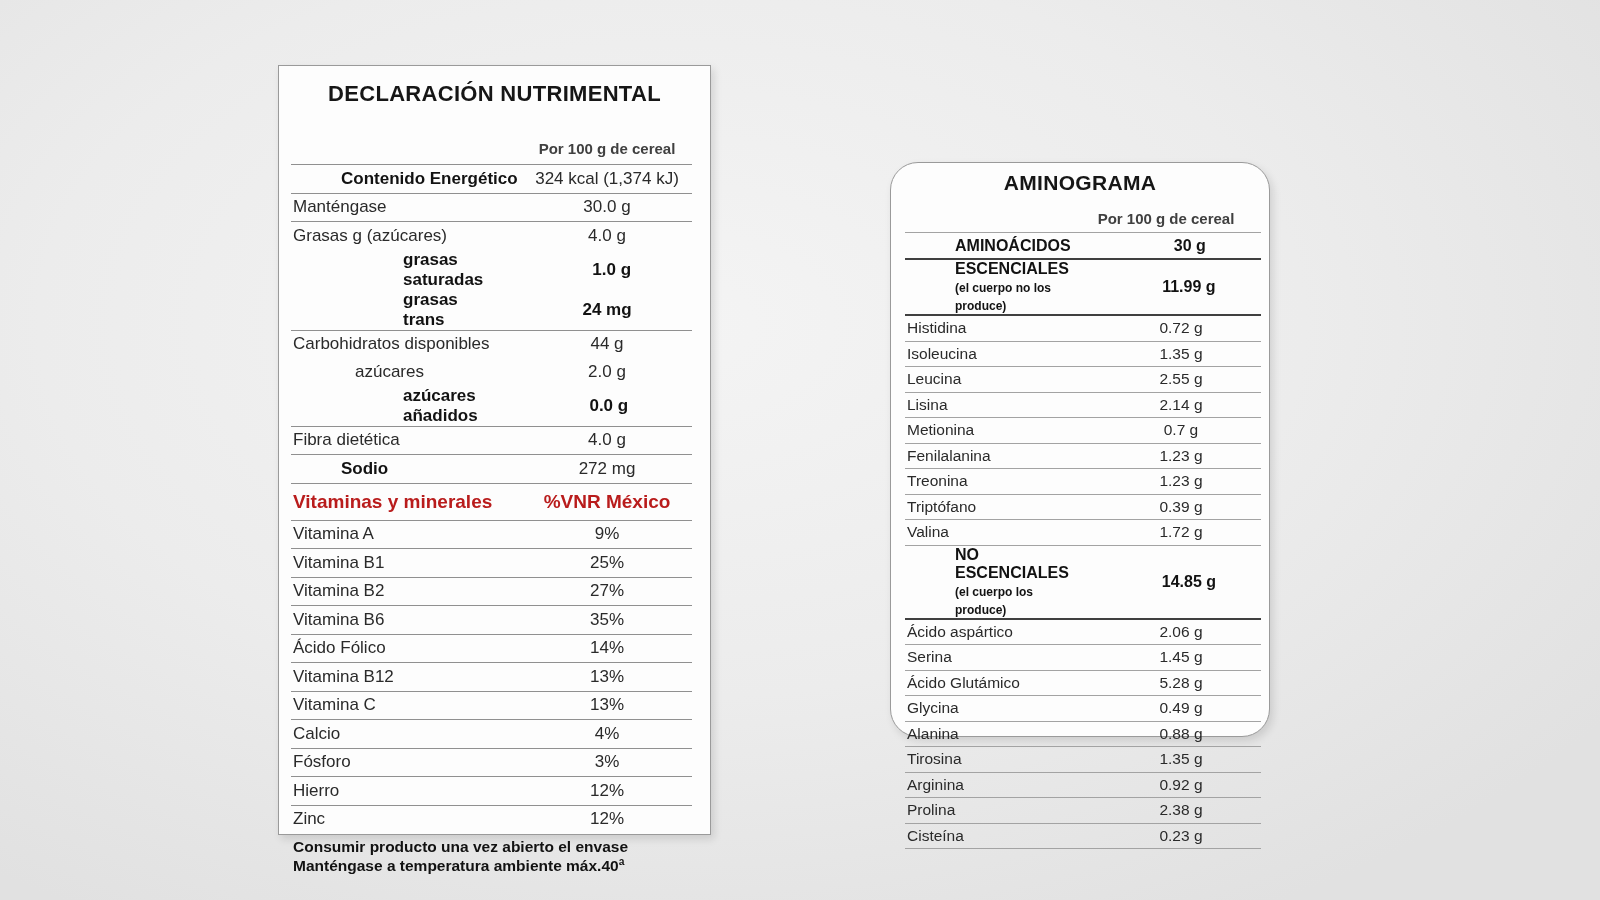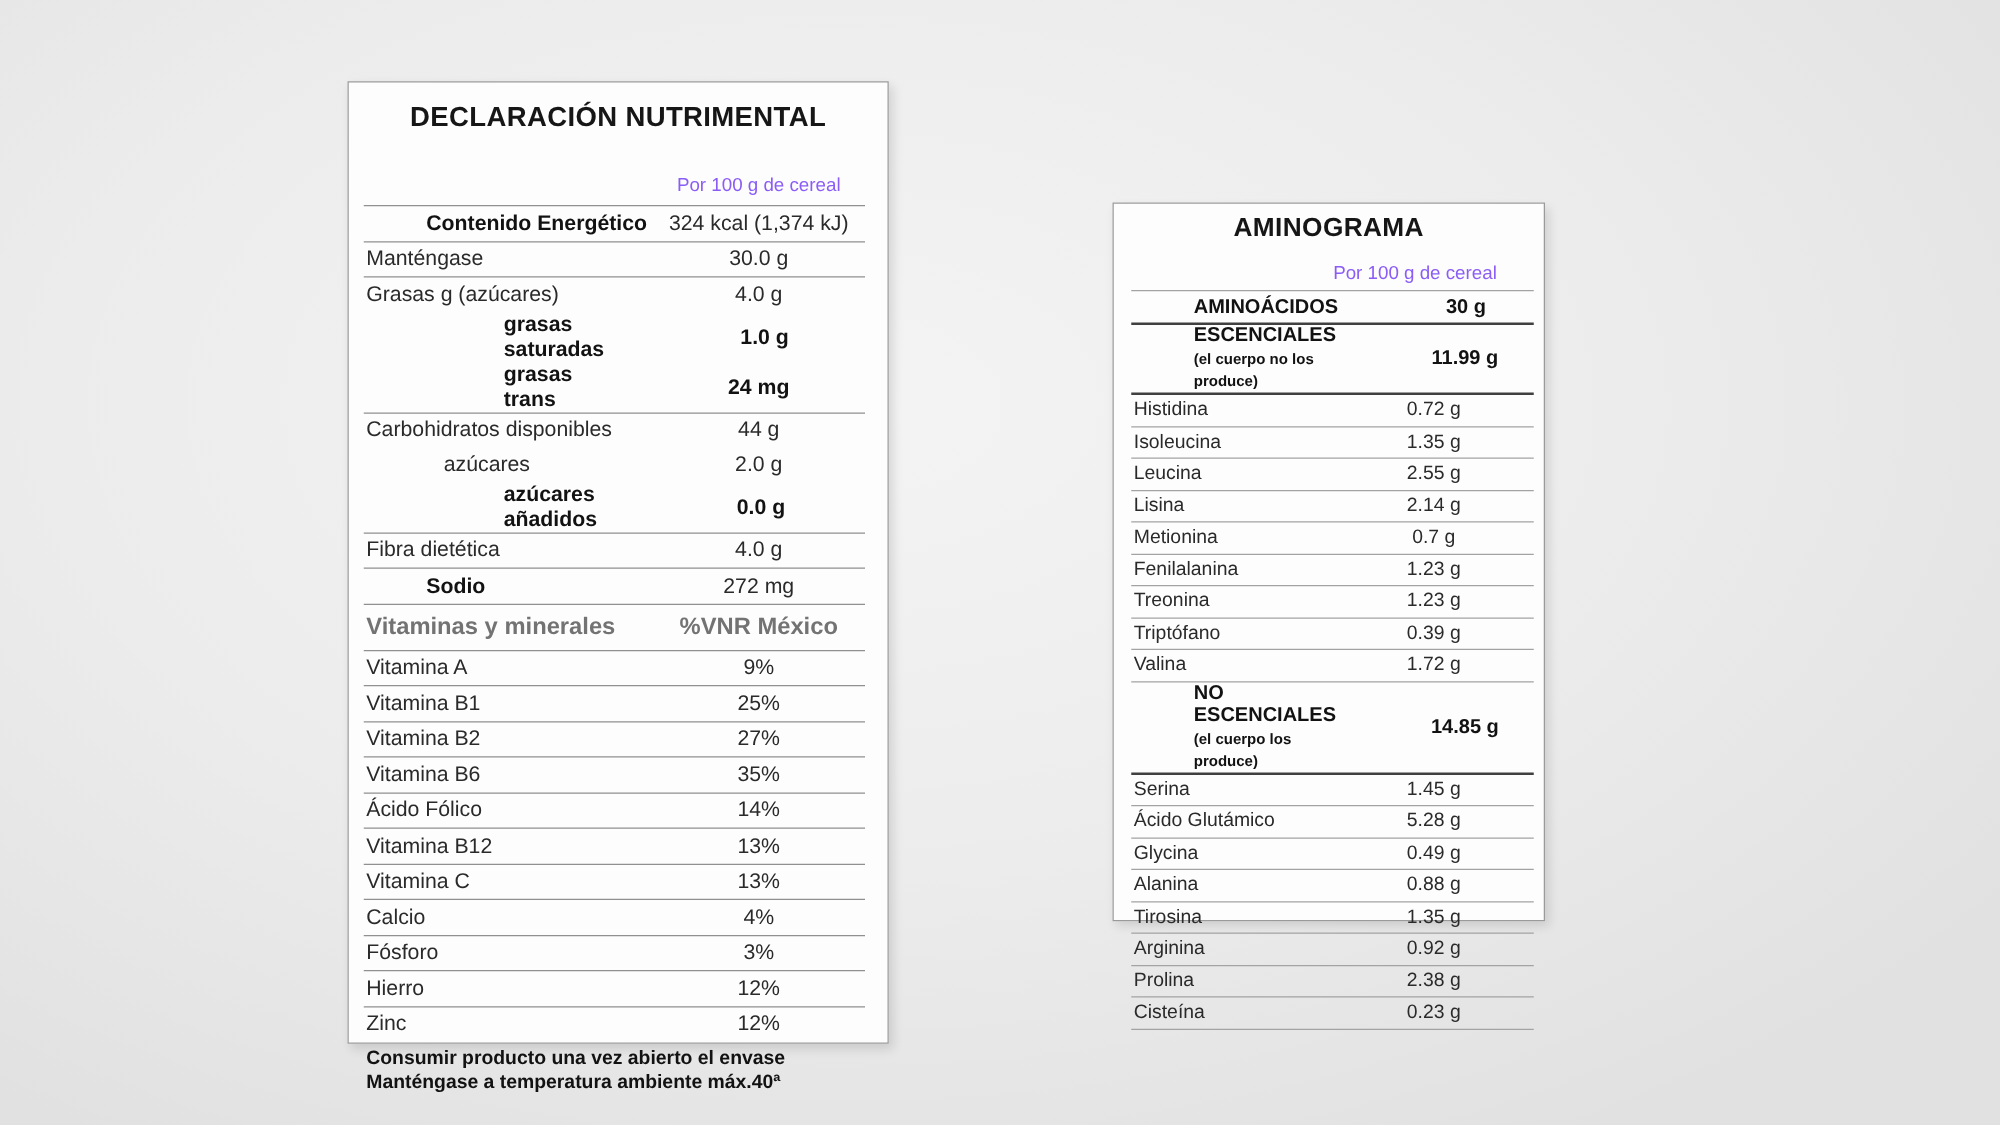--- a/index.html
+++ b/index.html
@@ -8,50 +8,50 @@
     background:radial-gradient(1150px 680px at 42% 36%, #f4f4f4 0%, #ececec 55%, #e1e1e1 100%);
     font-family:"Liberation Sans","DejaVu Sans",sans-serif;
     color:#2a2a2a;
   }
   .panel{
     position:absolute;background:#fdfdfd;border:1px solid #9a9a9a;
     box-shadow:3px 4px 8px rgba(0,0,0,0.12);
     box-sizing:border-box;
   }
   #nutrition-panel{left:278px;top:65px;width:433px;height:770px;}
-  #aminogram-panel{left:890px;top:162px;width:346px;height:575px;}
+  #aminogram-panel{left:890px;top:162px;width:380px;height:575px;border-radius:28px;}
 
   .p-title{margin:0;text-align:center;font-weight:bold;color:#161616;letter-spacing:0.3px;}
   #nutrition-panel .p-title{font-size:22px;padding-top:15px;line-height:26px;}
   #aminogram-panel .p-title{font-size:21px;padding-top:7px;line-height:25px;}
 
   .content{box-sizing:border-box;}
   #nutrition-panel .content{padding:0 18px 0 12px;}
   #aminogram-panel .content{padding:0 8px 0 14px;}
 
   .col-head{display:flex;align-items:flex-end;justify-content:flex-end;}
-  .col-head .ch{text-align:center;font-weight:normal;color:#8b5cf6;}
+  .col-head .ch{text-align:center;font-weight:bold;color:#404040;}
   #nutrition-panel .col-head{height:50px;padding-bottom:7px;}
   #nutrition-panel .col-head .ch{width:170px;font-size:15px;}
   #aminogram-panel .col-head{height:32px;padding-bottom:5px;}
   #aminogram-panel .col-head .ch{width:190px;font-size:15px;}
 
   .row{display:flex;align-items:center;}
   .lbl{flex:1;padding-left:2px;}
   .val{text-align:center;}
   .b{font-weight:bold;color:#121212;margin-left:48px;}
   .indent .lbl{padding-left:64px;}
   .line-thin{border-bottom:1.5px solid #909090;}
   #aminogram-panel .line-thin{border-bottom:1px solid #a3a3a3;}
   .line-dark{border-bottom:2px solid #404040;}
 
   #nutrition-panel .row{min-height:27.5px;font-size:17px;}
   #nutrition-panel .row.section{min-height:36px;font-size:19px;}
   #nutrition-panel .val{width:170px;}
-  .section .lbl,.section .val{font-weight:bold;color:#737373;}
+  .section .lbl,.section .val{font-weight:bold;color:#b91c1c;}
 
   #aminogram-panel .row{min-height:24.5px;font-size:15.5px;}
   #aminogram-panel .val{width:160px;}
   #aminogram-panel .row.hdr{min-height:25px;font-size:16px;}
   .note{font-size:12px;font-weight:bold;letter-spacing:0;}
 
   .footer{padding:4px 0 0 2px;font-size:15.5px;font-weight:bold;color:#121212;line-height:19px;}
 </style>
 </head>
 <body>
@@ -208,20 +208,24 @@
         </div>
         <div class="row line-thin">
           <span class="lbl">Valina</span>
           <span class="val">1.72 g</span>
         </div>
         <div class="row hdr line-dark">
           <span class="lbl b">NO ESCENCIALES<span class="note"> (el cuerpo los produce)</span></span>
           <span class="val b">14.85 g</span>
         </div>
         <div class="row line-thin">
+          <span class="lbl">Ácido aspártico</span>
+          <span class="val">2.06 g</span>
+        </div>
+        <div class="row line-thin">
           <span class="lbl">Serina</span>
           <span class="val">1.45 g</span>
         </div>
         <div class="row line-thin">
           <span class="lbl">Ácido Glutámico</span>
           <span class="val">5.28 g</span>
         </div>
         <div class="row line-thin">
           <span class="lbl">Glycina</span>
           <span class="val">0.49 g</span>

